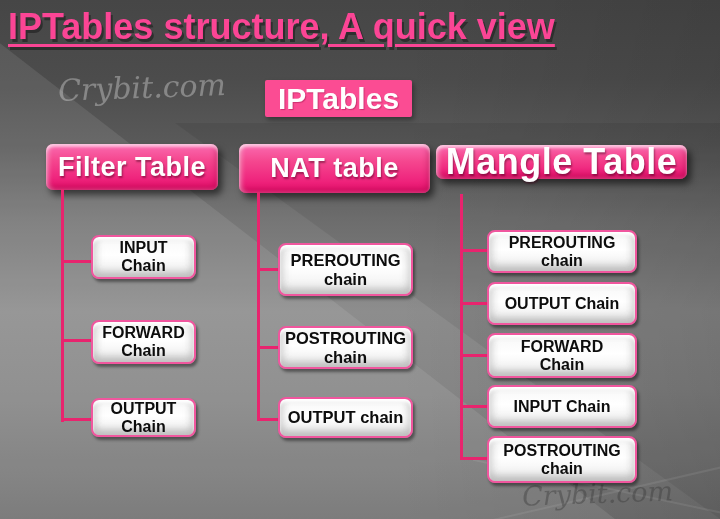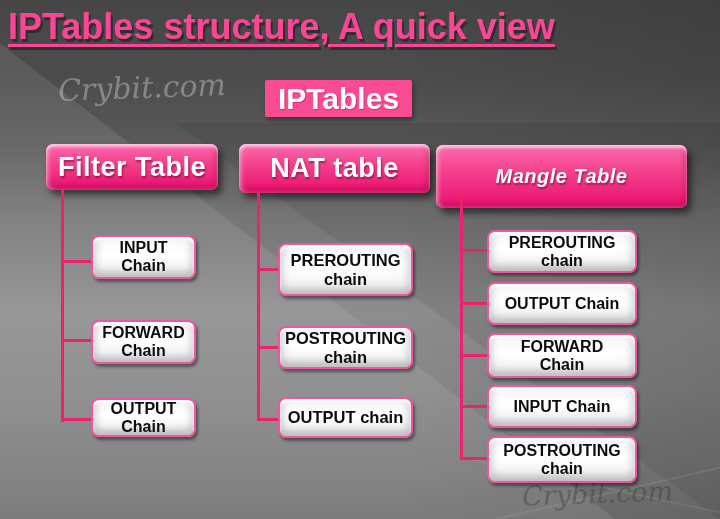--- a/index.html
+++ b/index.html
@@ -45,21 +45,21 @@
     background:linear-gradient(180deg,#fa6cb1 0%,#f5478f 35%,#f02a80 68%,#ea0f6e 100%);
     border-radius:7px;color:#fff;font-weight:bold;letter-spacing:0.5px;
     text-shadow:1px 2px 2px rgba(60,0,25,0.45);
     box-shadow:4px 5px 7px rgba(0,0,0,0.55),
       inset 0 3px 3px rgba(255,255,255,0.55),
       inset 3px 0 4px rgba(255,255,255,0.35),
       inset -2px -4px 6px rgba(150,0,60,0.40);
   }
   .tbl-filter{left:46px;top:144px;width:172px;height:46px;font-size:27px;}
   .tbl-nat{left:239px;top:144px;width:191px;height:49px;font-size:27px;}
-  .tbl-mangle{left:436px;top:145px;width:251px;height:63px;font-size:20px;font-style:italic;}
+  .tbl-mangle{left:436px;top:145px;width:251px;height:34px;font-size:36px;}
 
   .vline,.hline{position:absolute;background:#e8246e;}
   .vl-filter{left:61px;top:189px;width:3px;height:233px;}
   .vl-nat{left:257px;top:192px;width:3px;height:229px;}
   .vl-mangle{left:460px;top:194px;width:3px;height:265px;}
   .hline{height:3px;}
   .hl-f0{left:61px;top:260px;width:32px;}
   .hl-f1{left:61px;top:339px;width:32px;}
   .hl-f2{left:61px;top:418px;width:32px;}
   .hl-n0{left:257px;top:268px;width:23px;}

